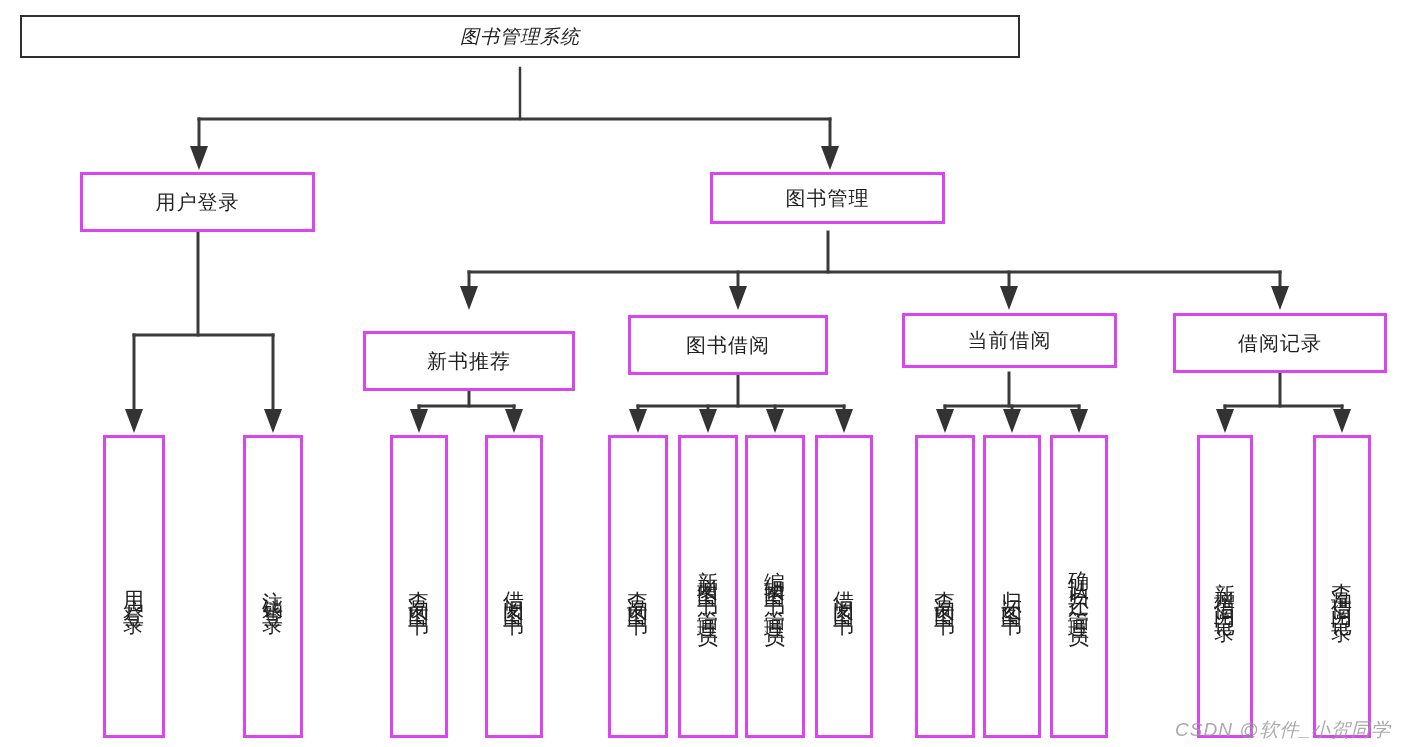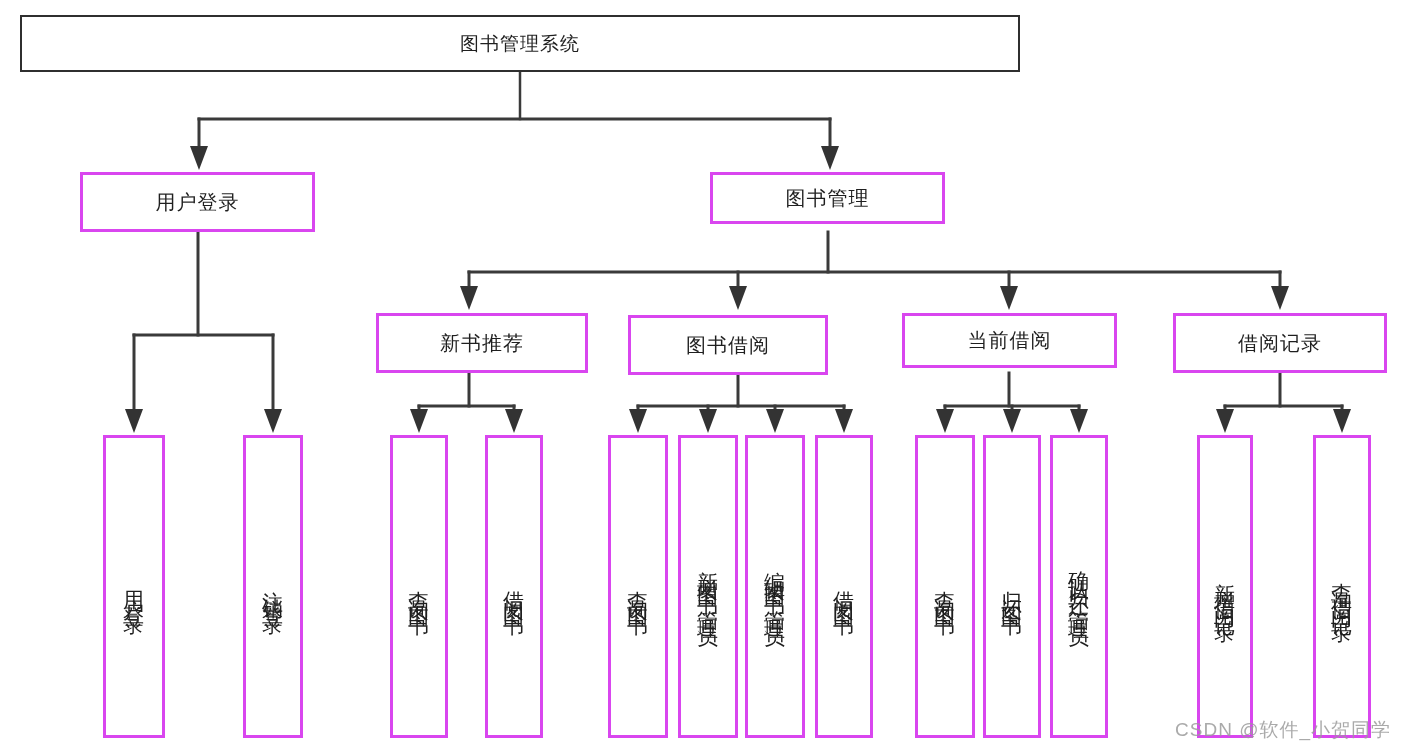--- a/index.html
+++ b/index.html
@@ -44,20 +44,21 @@
   }
   .watermark {
     position: absolute;
     right: 14px;
     bottom: 4px;
     font-size: 19px;
     color: rgba(155, 155, 155, 0.85);
     letter-spacing: 1px;
     z-index: 3;
     white-space: nowrap;
+    font-style: italic;
   }
 </style>
 </head>
 <body>
 
 <div class="canvas">
 
   <svg class="connectors" viewBox="0 0 1405 747" xmlns="http://www.w3.org/2000/svg">
     <g stroke="#3a3a3a" stroke-width="3" stroke-linecap="square" fill="#333333">
       <line x1="520" y1="68" x2="520" y2="119" stroke-width="2.5"></line>
@@ -126,26 +127,26 @@
     <g stroke="#3a3a3a" stroke-width="3" stroke-linecap="square" fill="#333333">
       <line x1="1280" y1="373" x2="1280" y2="406"></line>
       <line x1="1225" y1="406" x2="1342" y2="406"></line>
       <line x1="1225" y1="406" x2="1225" y2="412"></line>
       <polygon points="1216,409 1234,409 1225,433" stroke="none"></polygon>
       <line x1="1342" y1="406" x2="1342" y2="412"></line>
       <polygon points="1333,409 1351,409 1342,433" stroke="none"></polygon>
     </g>
   </svg>
 
-  <div class="node root" style="left:20px; top:15px; width:1000px; height:57px;">图书管理系统</div>
+  <div class="node root" style="left:20px; top:15px; width:1000px; height:43px;font-style:italic;">图书管理系统</div>
 
   <div class="node" style="left:80px; top:172px; width:235px; height:60px;">用户登录</div>
   <div class="node" style="left:710px; top:172px; width:235px; height:52px;">图书管理</div>
 
-  <div class="node" style="left:363px; top:313px; width:212px; height:60px;margin-left:13px;">新书推荐</div>
+  <div class="node" style="left:363px; top:331px; width:212px; height:60px;">新书推荐</div>
   <div class="node" style="left:628px; top:315px; width:200px; height:60px;">图书借阅</div>
   <div class="node" style="left:902px; top:313px; width:215px; height:55px;">当前借阅</div>
   <div class="node" style="left:1173px; top:313px; width:214px; height:60px;">借阅记录</div>
 
   <div class="node leaf" style="left:103px; top:435px; width:62px; height:303px;">用户登录</div>
   <div class="node leaf" style="left:243px; top:435px; width:60px; height:303px;">注销登录</div>
 
   <div class="node leaf" style="left:390px; top:435px; width:58px; height:303px;">查询图书</div>
   <div class="node leaf" style="left:485px; top:435px; width:58px; height:303px;">借阅图书</div>
 

